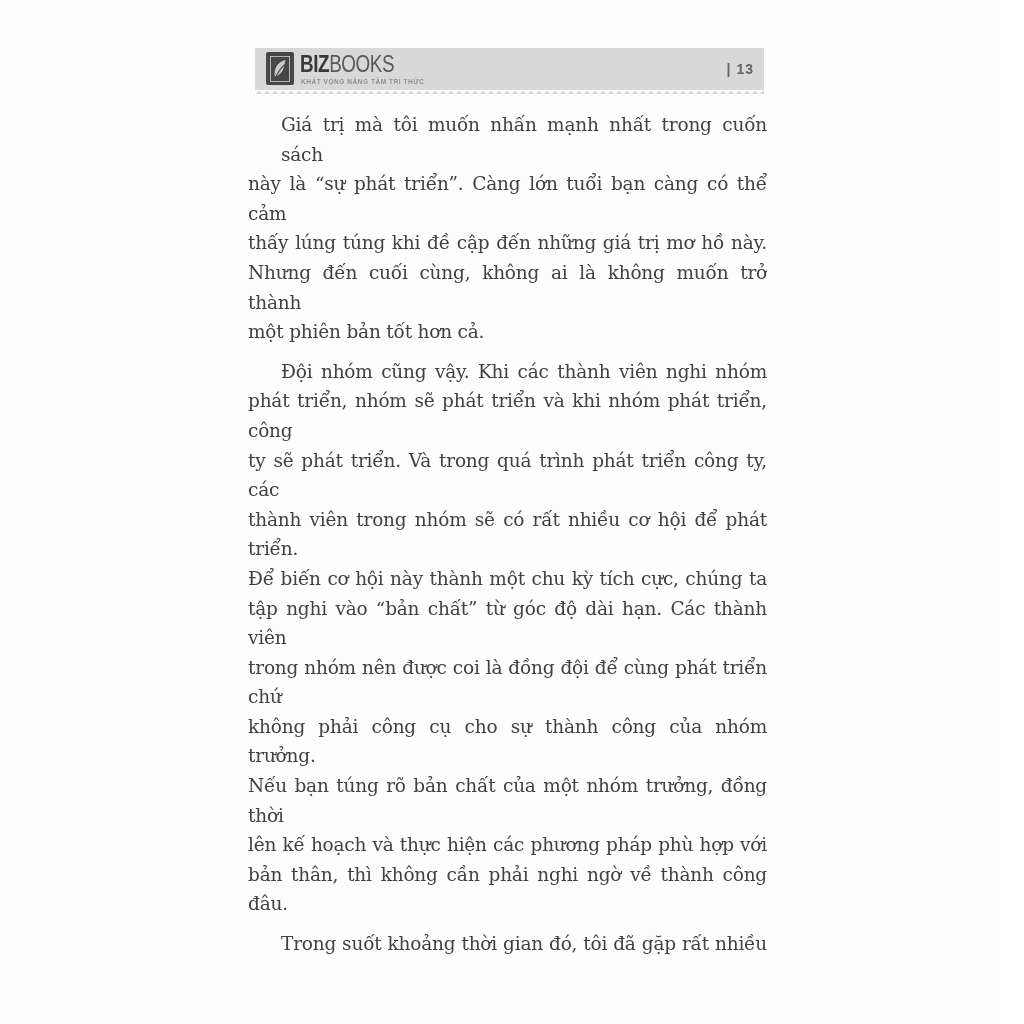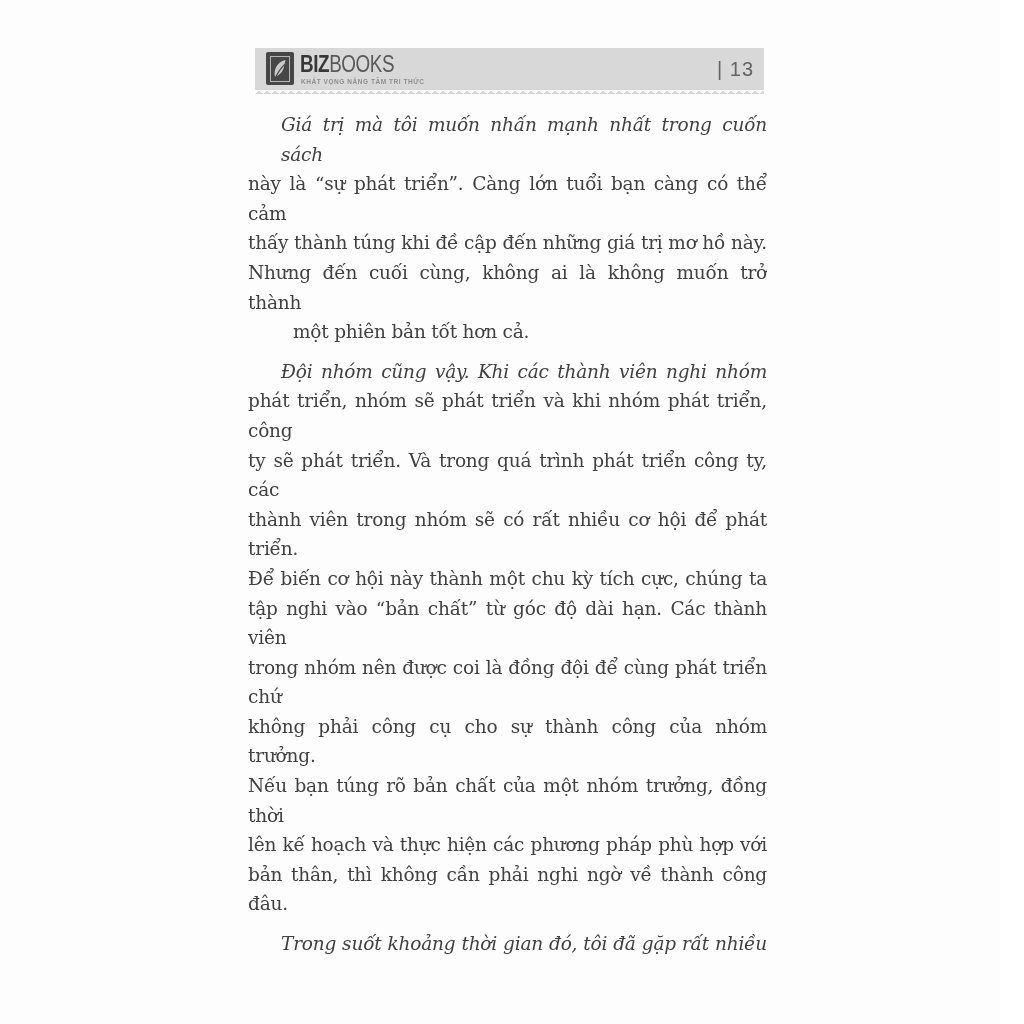--- a/index.html
+++ b/index.html
@@ -63,45 +63,46 @@
     font-size:6.5px;
     letter-spacing:0.55px;
     color:var(--muted);
     white-space:nowrap;
     font-weight:700;
   }
   .page-number{
     position:absolute;
     right:10px;top:50%;
     transform:translateY(-50%);
-    font-size:20px;
+    font-size:14px;
     color:var(--pagenum);
     letter-spacing:1px;
+    font-weight:bold;
   }
 
   
   .body-text{
     position:absolute;
     left:248px;top:110px;
     width:519px;
     font-family:"DejaVu Serif","Liberation Serif",serif;
     font-size:18.5px;
     line-height:29.6px;
     color:var(--text);
     letter-spacing:-0.2px;
   }
   .para{margin-bottom:10px;}
   .line{
     text-align:justify;
     text-align-last:justify;
     overflow:hidden;
     white-space:normal;
   }
-  .line.indent{padding-left:33px;font-style:italic;}
-  .line.last{text-align-last:left;margin-left:45px;}
+  .line.indent{padding-left:33px;}
+  .line.last{text-align-last:left;}
 </style>
 </head>
 <body>
 
 <div class="page">
 
   <div class="header-bar">
 
     <div class="logo-box">
       <svg width="20" height="26" viewBox="0 0 20 26">
@@ -115,21 +116,21 @@
 
     <div class="tagline">KHÁT VỌNG NÂNG TẦM TRI THỨC</div>
 
     <div class="page-number">| 13</div>
   </div>
 
   <div class="body-text">
       <div class="para">
         <div class="line indent">Giá trị mà tôi muốn nhấn mạnh nhất trong cuốn sách</div>
         <div class="line">này là “sự phát triển”. Càng lớn tuổi bạn càng có thể cảm</div>
-        <div class="line">thấy thành túng khi đề cập đến những giá trị mơ hồ này.</div>
+        <div class="line">thấy lúng túng khi đề cập đến những giá trị mơ hồ này.</div>
         <div class="line">Nhưng đến cuối cùng, không ai là không muốn trở thành</div>
         <div class="line last">một phiên bản tốt hơn cả.</div>
       </div>
       <div class="para">
         <div class="line indent">Đội nhóm cũng vậy. Khi các thành viên nghi nhóm</div>
         <div class="line">phát triển, nhóm sẽ phát triển và khi nhóm phát triển, công</div>
         <div class="line">ty sẽ phát triển. Và trong quá trình phát triển công ty, các</div>
         <div class="line">thành viên trong nhóm sẽ có rất nhiều cơ hội để phát triển.</div>
         <div class="line">Để biến cơ hội này thành một chu kỳ tích cực, chúng ta</div>
         <div class="line">tập nghi vào “bản chất” từ góc độ dài hạn. Các thành viên</div>

